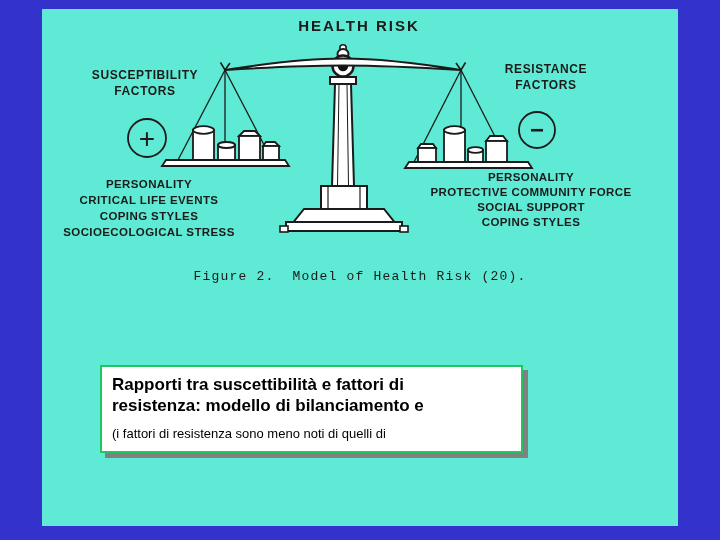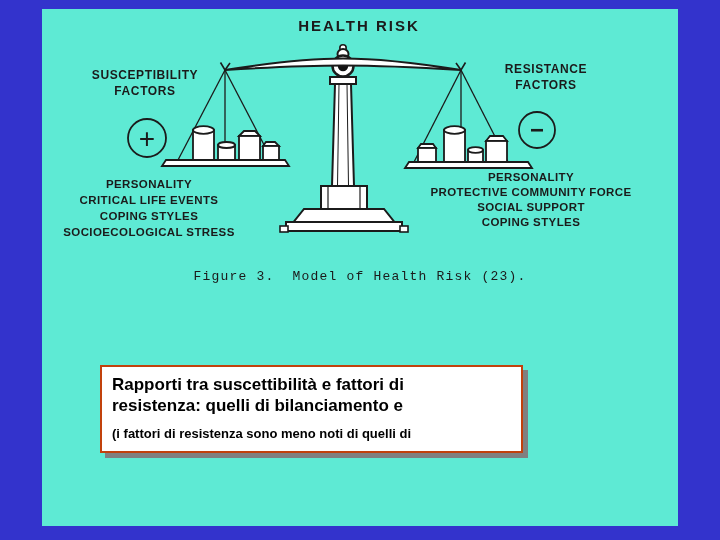--- a/index.html
+++ b/index.html
@@ -45,31 +45,31 @@
     letter-spacing: 1.2px;
     color: #1b1b1b;
     white-space: pre;
   }
   .note-box {
     position: absolute;
     left: 58px; top: 356px;
     width: 423px;
     box-sizing: border-box;
     background: #ffffff;
-    border: 2px solid #c2410c;
+    border: 2px solid #22c55e;
     box-shadow: 5px 5px 0 #808080;
     padding: 7px 10px 8px 10px;
   }
   .note-title div {
     font-size: 17px; font-weight: 700;
     line-height: 21px; color: #000000;
   }
   .note-sub { margin-top: 9px; }
   .note-sub div {
-    font-size: 13px; font-weight: 700;
+    font-size: 13px; font-weight: 400;
     line-height: 18px; color: #000000;
   }
 </style>
 </head>
 <body>
 
 <div class="panel">
 
   <svg class="fig" viewBox="0 0 636 310" width="636" height="310">
 
@@ -162,25 +162,25 @@
       <text class="fig-list" x="107" y="227" text-anchor="middle">SOCIOECOLOGICAL STRESS</text>
     </g>
     <g>
       <text class="fig-list" x="489" y="172" text-anchor="middle">PERSONALITY</text>
       <text class="fig-list" x="489" y="187" text-anchor="middle">PROTECTIVE COMMUNITY FORCE</text>
       <text class="fig-list" x="489" y="202" text-anchor="middle">SOCIAL SUPPORT</text>
       <text class="fig-list" x="489" y="217" text-anchor="middle">COPING STYLES</text>
     </g>
   </svg>
 
-  <div class="caption">Figure 3.  Model of Health Risk (23).</div>
+  <div class="caption">Figure 2.  Model of Health Risk (20).</div>
 
   <div class="note-box">
     <div class="note-title">
       <div>Rapporti tra suscettibilità e fattori di</div>
-      <div>resistenza: quelli di bilanciamento e</div>
+      <div>resistenza: modello di bilanciamento e</div>
     </div>
     <div class="note-sub">
       <div>(i fattori di resistenza sono meno noti di quelli di</div>
     </div>
   </div>
 
 </div>
 
 </body></html>

